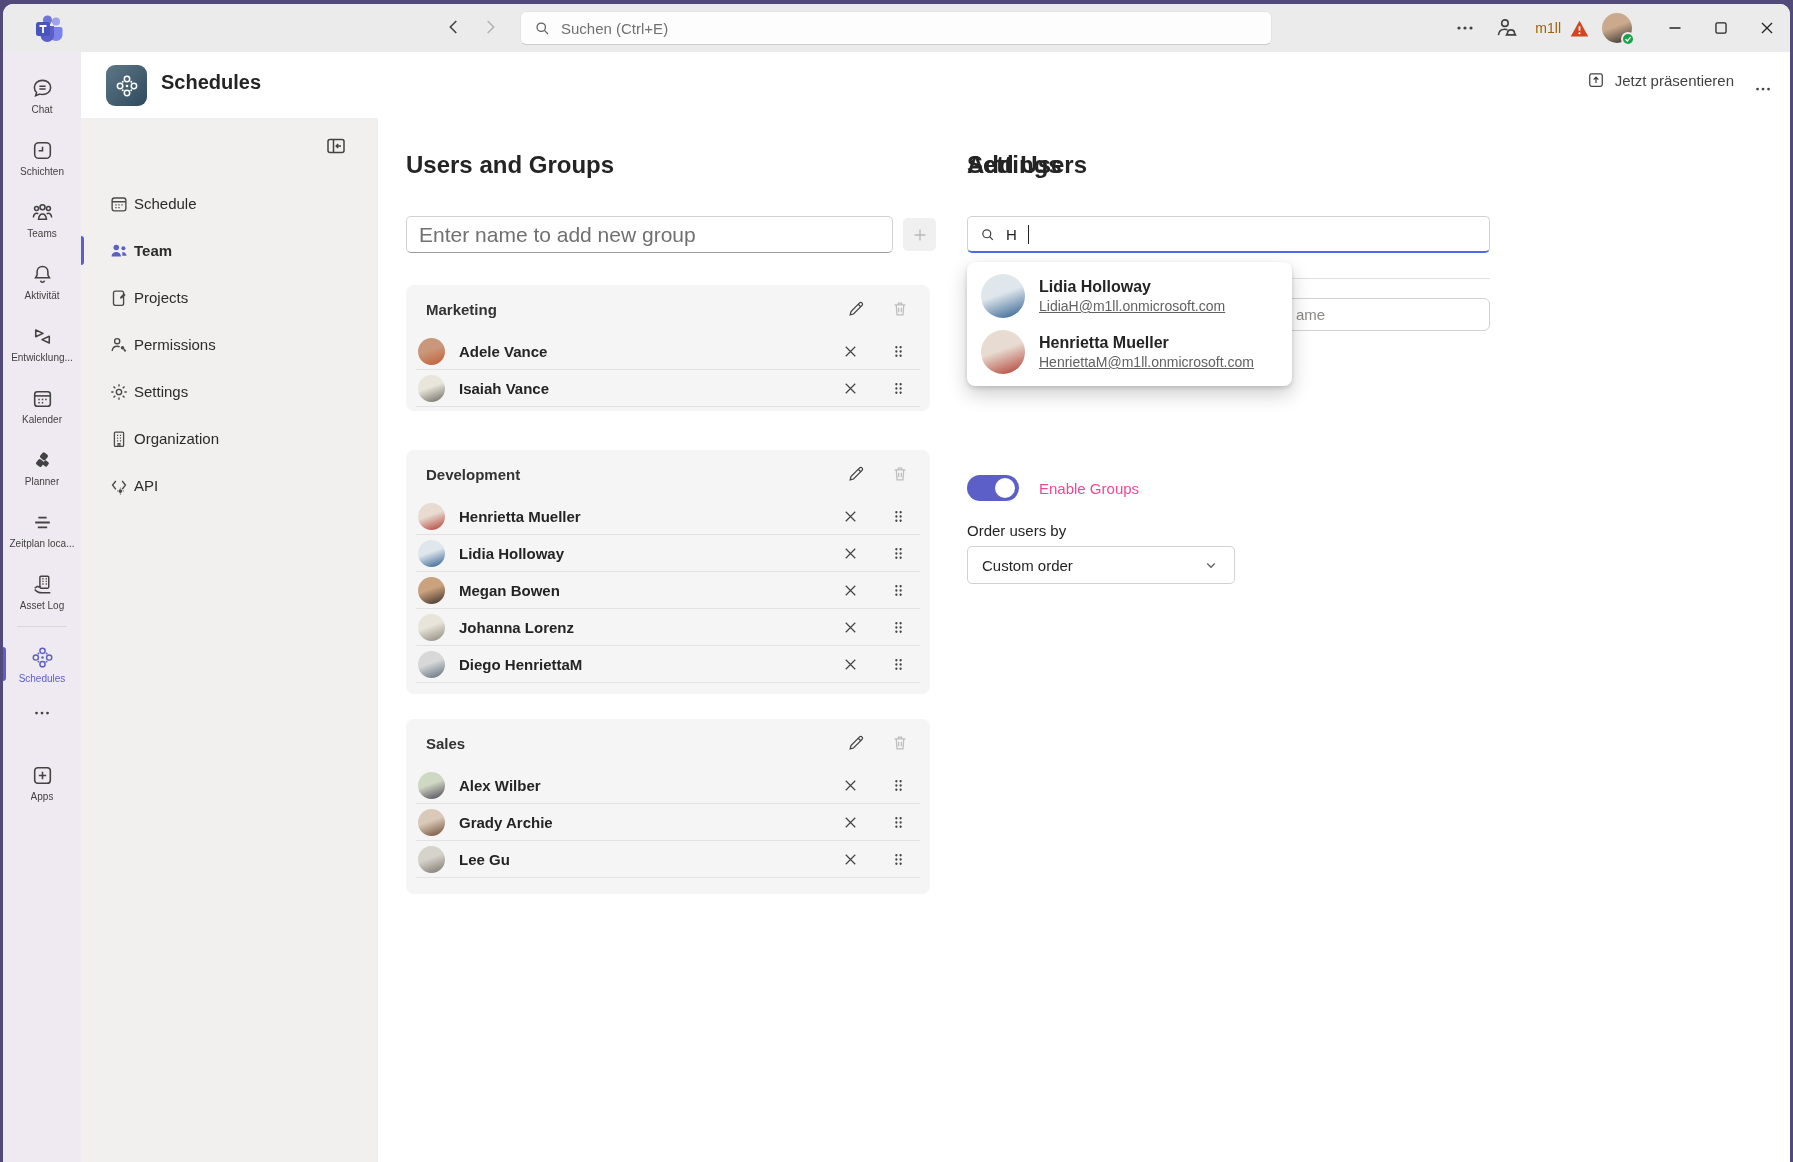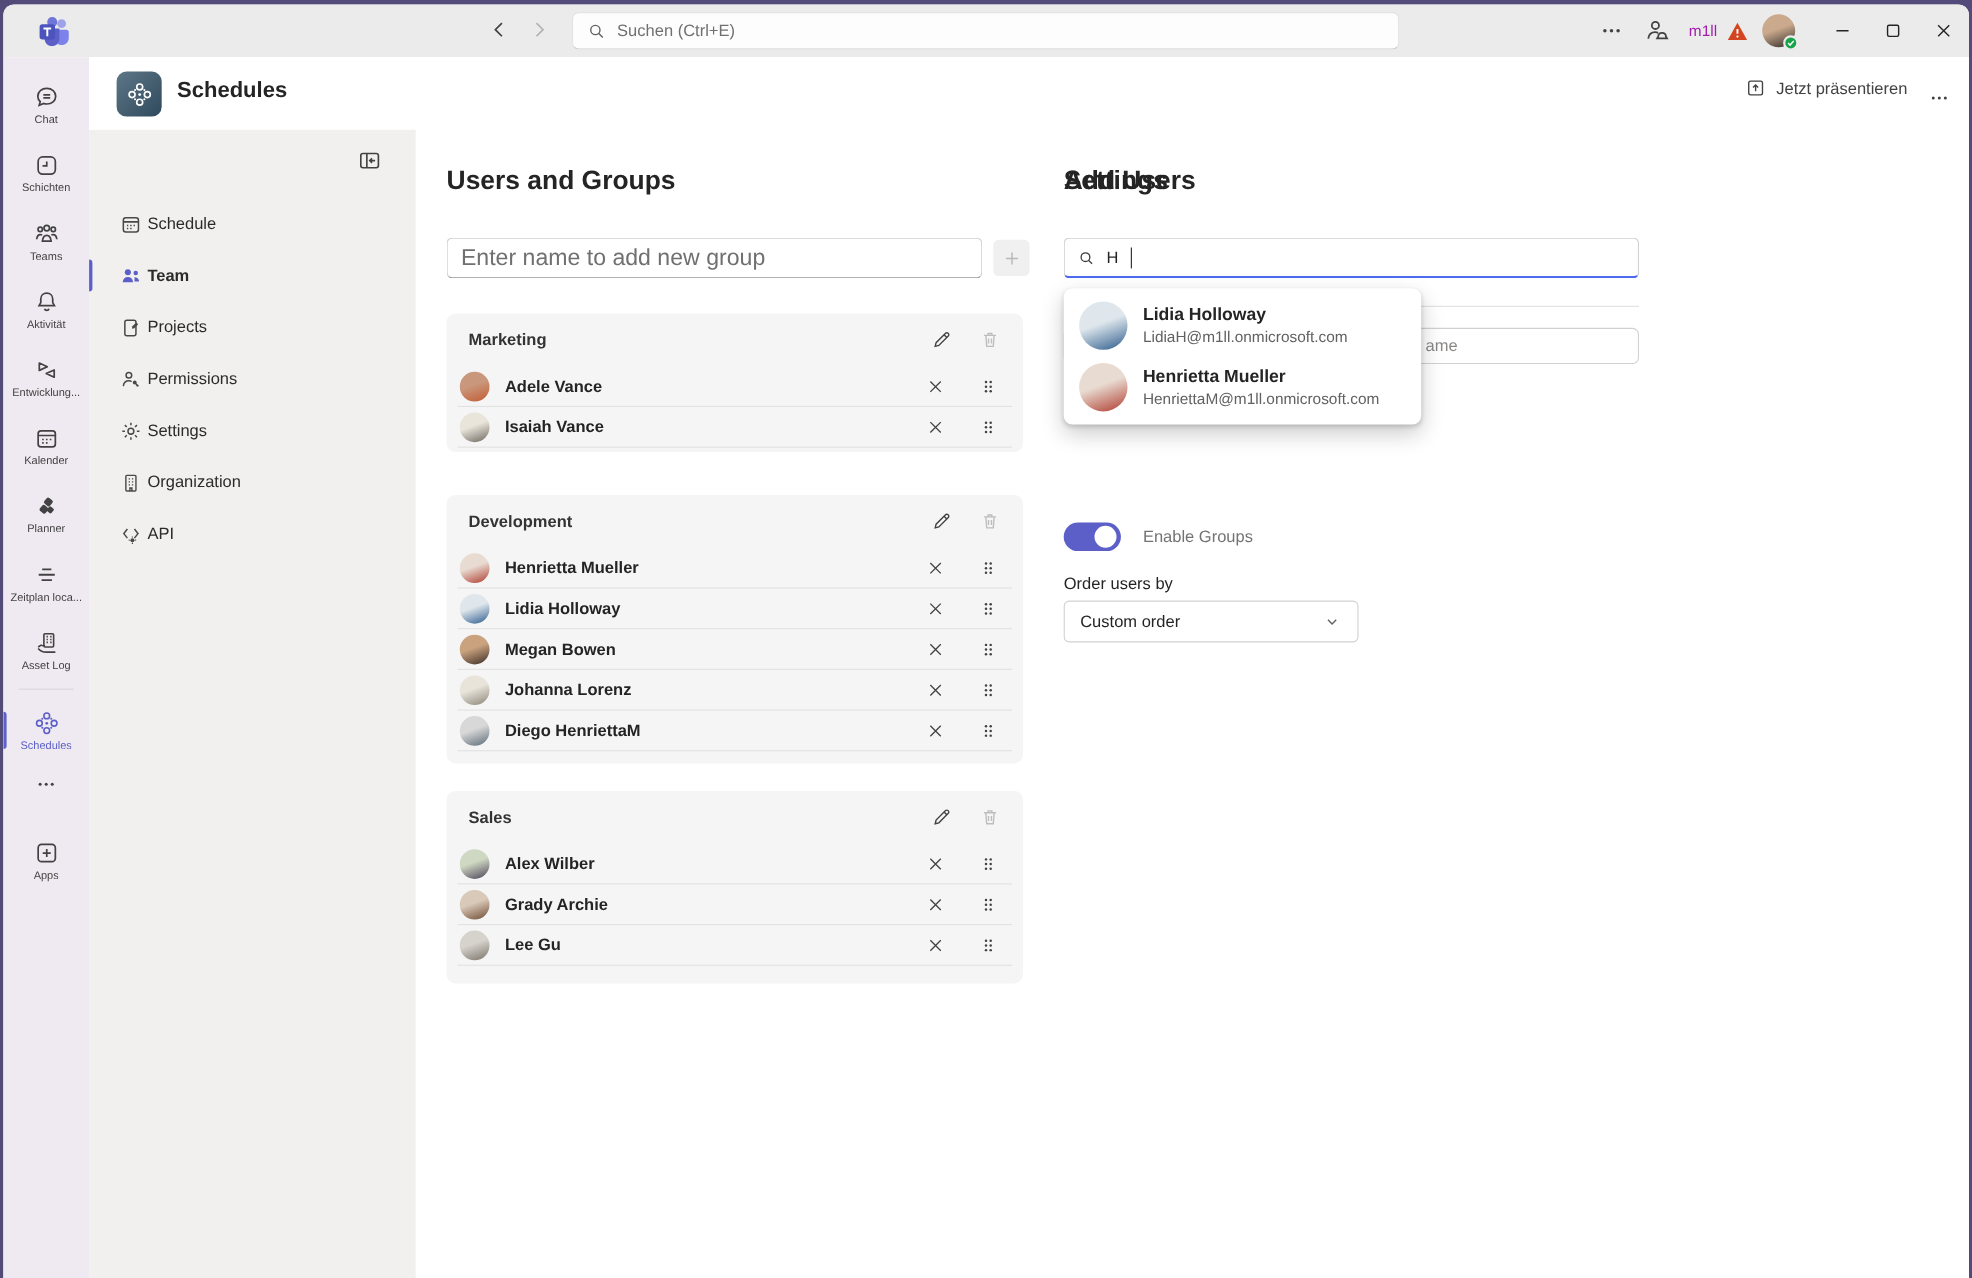--- a/index.html
+++ b/index.html
@@ -17,21 +17,21 @@
   
   .titlebar { position:absolute; top:0; left:0; right:0; height:48px; background:#ebebeb; }
   .tb-logo { position:absolute; left:32px; top:10px; width:30px; height:28px; }
   .tb-nav { position:absolute; left:440px; top:12px; display:flex; gap:14px; align-items:center; }
   .tb-nav svg { display:block; }
   .tb-search { position:absolute; left:517px; top:7px; width:752px; height:34px;
     background:#fdfdfd; border:1px solid #e3e3e3; border-bottom-color:#cccccc;
     border-radius:6px; display:flex; align-items:center; padding:0 12px; gap:10px; color:#707070; font-size:15px; }
   .tb-right { position:absolute; right:0; top:0; height:48px; display:flex; align-items:center; }
   .tb-right .gap16 { width:16px; } .tb-right .gap12 { width:12px; } .tb-right .gap8 { width:8px; } .tb-right .gap20 { width:20px; }
-  .tb-tenant { font-size:14px; color:#a21caf; }
+  .tb-tenant { font-size:14px; color:#a16207; }
   .tb-avatar { position:relative; width:30px; height:30px; border-radius:50%; }
   .tb-presence { position:absolute; right:-3px; bottom:-3px; width:14px; height:14px; border-radius:50%;
     background:#16a34a; border:2px solid #ebebeb; display:flex; align-items:center; justify-content:center; }
   .winbtn { width:46px; height:48px; display:flex; align-items:center; justify-content:center; }
 
   
   .rail { position:absolute; top:48px; left:0; width:78px; bottom:0; background:#efe9f1; padding-top:12px; }
   .rail-item { position:relative; height:62px; display:flex; flex-direction:column; align-items:center;
     justify-content:center; gap:3px; color:#424242; cursor:pointer; }
   .rail-item span { font-size:10px; line-height:11px; max-width:74px; white-space:nowrap; overflow:hidden; }
@@ -103,27 +103,27 @@
   .caret { width:1px; height:19px; background:#242424; margin-left:1px; }
   .bg-divider { position:absolute; top:160px; left:0; width:523px; height:1px; background:#e0e0e0; z-index:1; }
   .bg-input { position:absolute; top:180px; left:0; width:523px; height:33px; border:1px solid #d1d1d1;
     border-radius:6px; background:#fff; z-index:1; }
   .bg-input span { position:absolute; left:328px; top:7px; font-size:15px; color:#8a8886; }
   .suggest { position:absolute; top:144px; left:0; width:325px; background:#fff; border-radius:8px;
     box-shadow:0 2px 4px rgba(0,0,0,.14), 0 8px 20px rgba(0,0,0,.2); z-index:5; padding:6px 0; }
   .sg-item { display:flex; align-items:center; gap:14px; padding:6px 14px; cursor:pointer; }
   .avatar44 { width:44px; height:44px; border-radius:50%; flex:none; }
   .sg-name { font-size:16px; font-weight:bold; color:#242424; }
-  .sg-mail { font-size:14px; color:#616161; margin-top:2px; }
+  .sg-mail { font-size:14px; color:#616161; margin-top:2px;text-decoration:underline; }
 
   .h2-settings { position:absolute; top:291px; left:0; }
   .toggle-row { position:absolute; top:357px; left:0; display:flex; align-items:center; gap:20px; }
   .toggle { width:52px; height:26px; border-radius:13px; background:#5b5fc7; position:relative; cursor:pointer; }
   .toggle .knob { position:absolute; right:4px; top:3px; width:20px; height:20px; border-radius:50%; background:#fff; }
-  .toggle-label { font-size:15px; color:#737373; }
+  .toggle-label { font-size:15px; color:#ec4899; }
   .order-label { position:absolute; top:404px; left:0; font-size:15px; color:#242424; }
   .order-select { position:absolute; top:428px; left:0; width:268px; height:38px; border:1px solid #d1d1d1;
     border-radius:5px; background:#fff; display:flex; align-items:center; padding:0 14px; font-size:15px;
     color:#242424; cursor:pointer; }
   .order-select .chev { margin-left:auto; color:#616161; display:flex; }
 
   svg { display:block; }
 </style>
 </head>
 <body>

